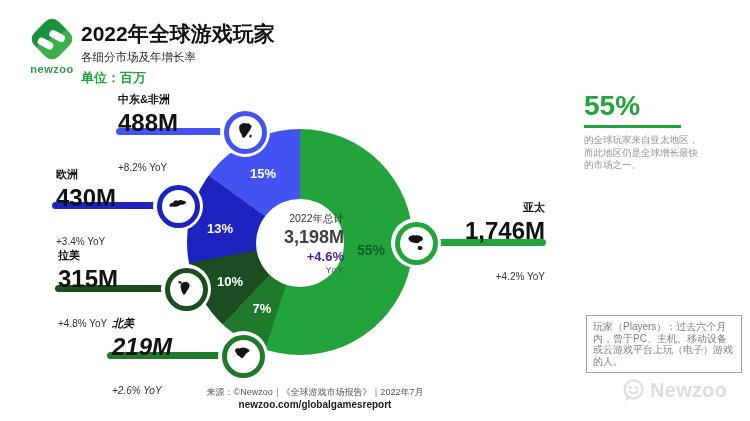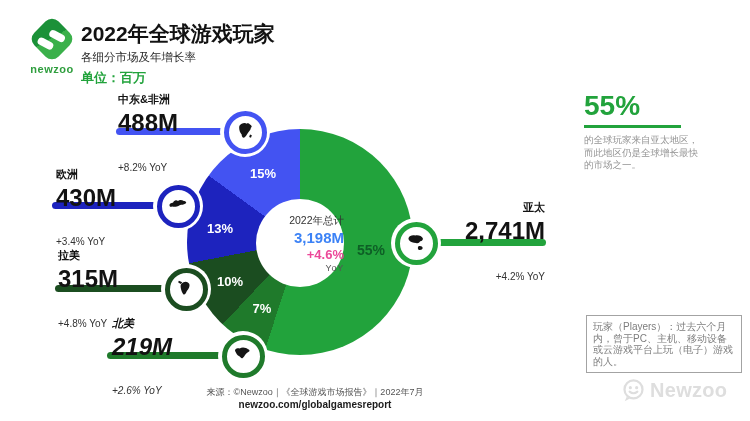--- a/index.html
+++ b/index.html
@@ -14,22 +14,22 @@
   .logo-word{margin-top:7px;font-size:11px;font-weight:bold;letter-spacing:.5px;color:#2f9e3e;}
   .hd-title{position:absolute;left:81px;top:20px;font-size:21px;font-weight:bold;color:#121212;}
   .hd-sub{position:absolute;left:81px;top:50px;font-size:11.5px;color:#2b2b2b;}
   .hd-unit{position:absolute;left:81px;top:69px;font-size:13px;font-weight:600;}
 
   
   .pie{position:absolute;left:187px;top:129px;width:226px;height:226px;border-radius:50%;z-index:1;}
   .hole{position:absolute;left:256px;top:199px;width:88px;height:88px;border-radius:50%;background:#fff;
     z-index:2;display:flex;flex-direction:column;align-items:flex-end;justify-content:center;text-align:center;}
   .hole .t1{font-size:10.5px;color:#333;}
-  .hole .t2{font-size:15px;font-weight:800;color:#3b82f6;margin:1px 0;}
-  .hole .t3{font-size:13px;font-weight:bold;color:#ec4899;}
+  .hole .t2{font-size:18px;font-weight:800;color:#404040;margin:1px 0;}
+  .hole .t3{font-size:13px;font-weight:bold;color:#4c1d95;}
   .hole .t4{font-size:9px;color:#555;letter-spacing:.8px;margin-top:1px;}
   .pct{position:absolute;z-index:2;font-size:13px;font-weight:bold;color:#fff;transform:translate(-50%,-50%);}
   .pct-ap{font-size:14px;}
 
   
   .cline{position:absolute;height:7px;border-radius:4px;z-index:3;}
 
   
   .badge{position:absolute;width:50px;height:50px;border-radius:50%;background:#fff;z-index:4;
     display:flex;align-items:center;justify-content:center;}
@@ -149,21 +149,21 @@
     <div class="val">315M</div>
     <div class="yoy" style="margin-top:25px;">+4.8% YoY</div>
   </div>
   <div class="co" style="left:112px;top:316px;font-style:italic;">
     <div class="name">北美</div>
     <div class="val">219M</div>
     <div class="yoy" style="margin-top:24px;">+2.6% YoY</div>
   </div>
   <div class="co co-right" style="left:445px;top:200px;width:100px;">
     <div class="name">亚太</div>
-    <div class="val">2,741M</div>
+    <div class="val">1,746M</div>
     <div class="yoy" style="margin-top:26px;">+4.2% YoY</div>
   </div>
 
   <div class="hl-stat" style="color: rgb(34, 163, 60);">55%</div>
   <div class="hl-bar" style="background: rgb(34, 163, 60);"></div>
   <div class="hl-text">的全球玩家来自亚太地区，而此地区仍是全球增长最快的市场之一。</div>
 
   <div class="note">玩家（Players）：过去六个月内，曾于PC、主机、移动设备或云游戏平台上玩（电子）游戏的人。</div>
 
   <div class="src">来源：©Newzoo｜《全球游戏市场报告》｜2022年7月</div>

